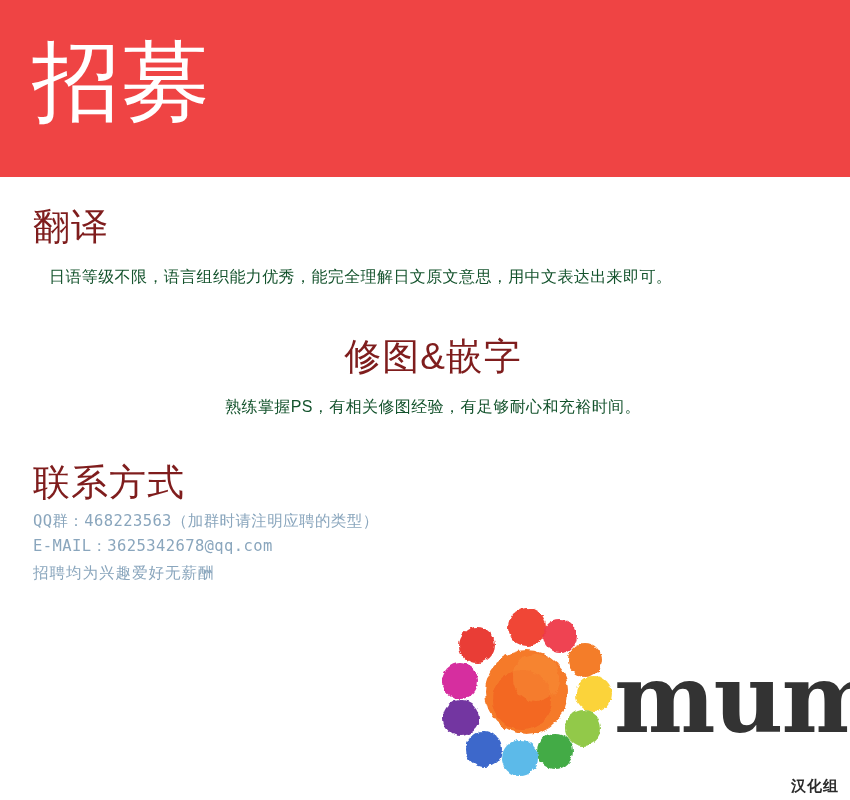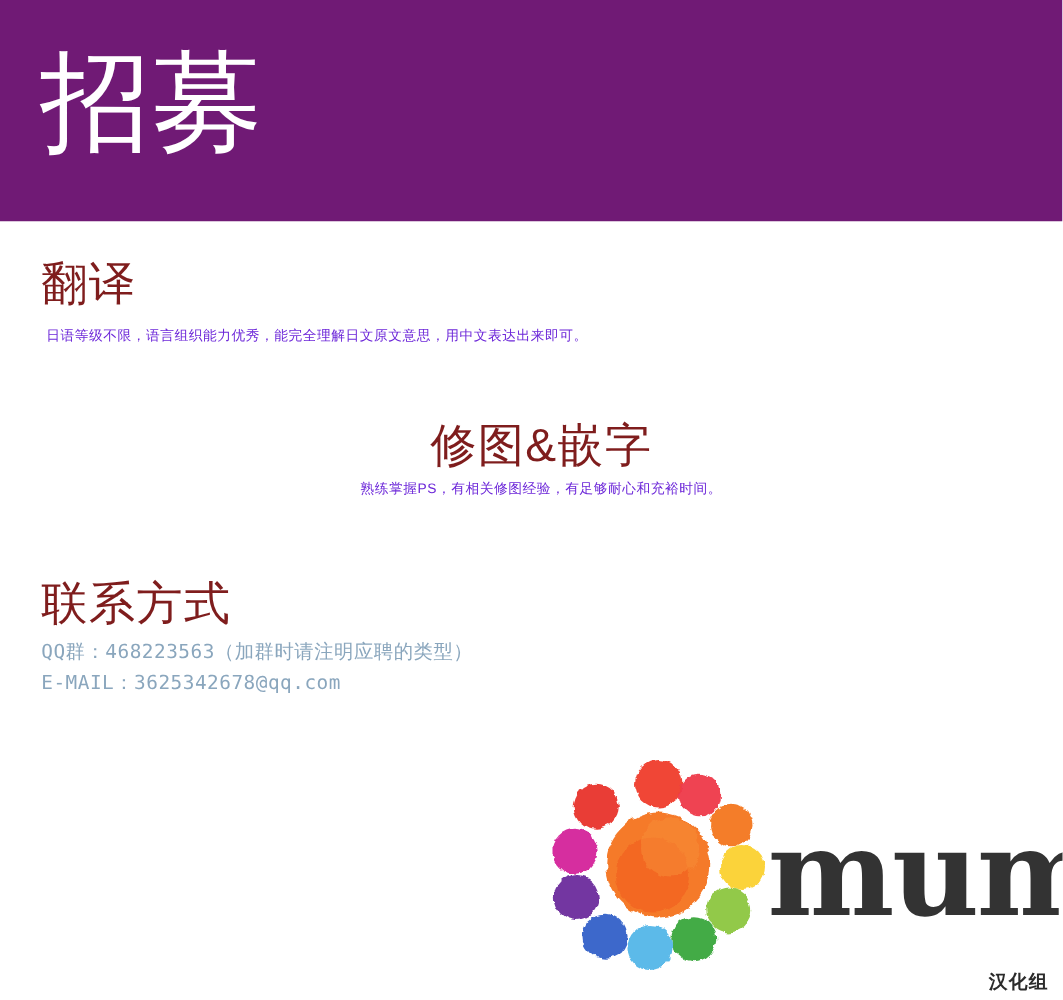--- a/index.html
+++ b/index.html
@@ -16,21 +16,21 @@
     position: relative;
   }
 
   
   .header-banner {
     position: absolute;
     left: 0;
     top: 0;
     width: 850px;
     height: 177px;
-    background: #701a75;
+    background: #ef4444;
   }
   .header-title {
     position: absolute;
     left: 32px;
     top: 38px;
     font-size: 88px;
     line-height: 1;
     letter-spacing: 2px;
     color: #ffffff;
     font-weight: 400;
@@ -59,26 +59,26 @@
     line-height: 1.15;
     color: #7f1d1d;
     font-weight: 400;
     letter-spacing: 1px;
     white-space: nowrap;
     margin: 0 0 12px 0;
   }
   .section-heading.tight { margin-bottom: 4px; }
 
   .section-body {
-    font-size: 11px;
+    font-size: 16px;
     line-height: 1.55;
-    color: #6d28d9;
+    color: #14532d;
     letter-spacing: 0.4px;
     white-space: nowrap;
-    margin: 4px;
+    margin: 16px;
   }
   .contact-line {
     font-size: 15.5px;
     line-height: 1.65;
     color: #8aa6bd;
     letter-spacing: 0.4px;
     white-space: nowrap;
     margin: 0;
     font-family: "DejaVu Sans Mono", "Liberation Mono", monospace;
   }
@@ -149,20 +149,21 @@
 
   <div class="section section-retouch">
     <h2 class="section-heading tight">修图&amp;嵌字</h2>
     <p class="section-body">熟练掌握PS，有相关修图经验，有足够耐心和充裕时间。</p>
   </div>
 
   <div class="section section-contact">
     <h2 class="section-heading tight">联系方式</h2>
     <p class="contact-line">QQ群：468223563（加群时请注明应聘的类型）</p>
     <p class="contact-line">E-MAIL：3625342678@qq.com</p>
+    <p class="contact-line cjk">招聘均为兴趣爱好无薪酬</p>
   </div>
 
 </div>
 
 <div class="logo">
 
   <svg class="logo-wheel" viewBox="0 0 170 170">
     <defs>
       <filter id="wc" x="-25%" y="-25%" width="150%" height="150%">
         <feTurbulence type="fractalNoise" baseFrequency="0.09" numOctaves="3" seed="7" result="n"></feTurbulence>

